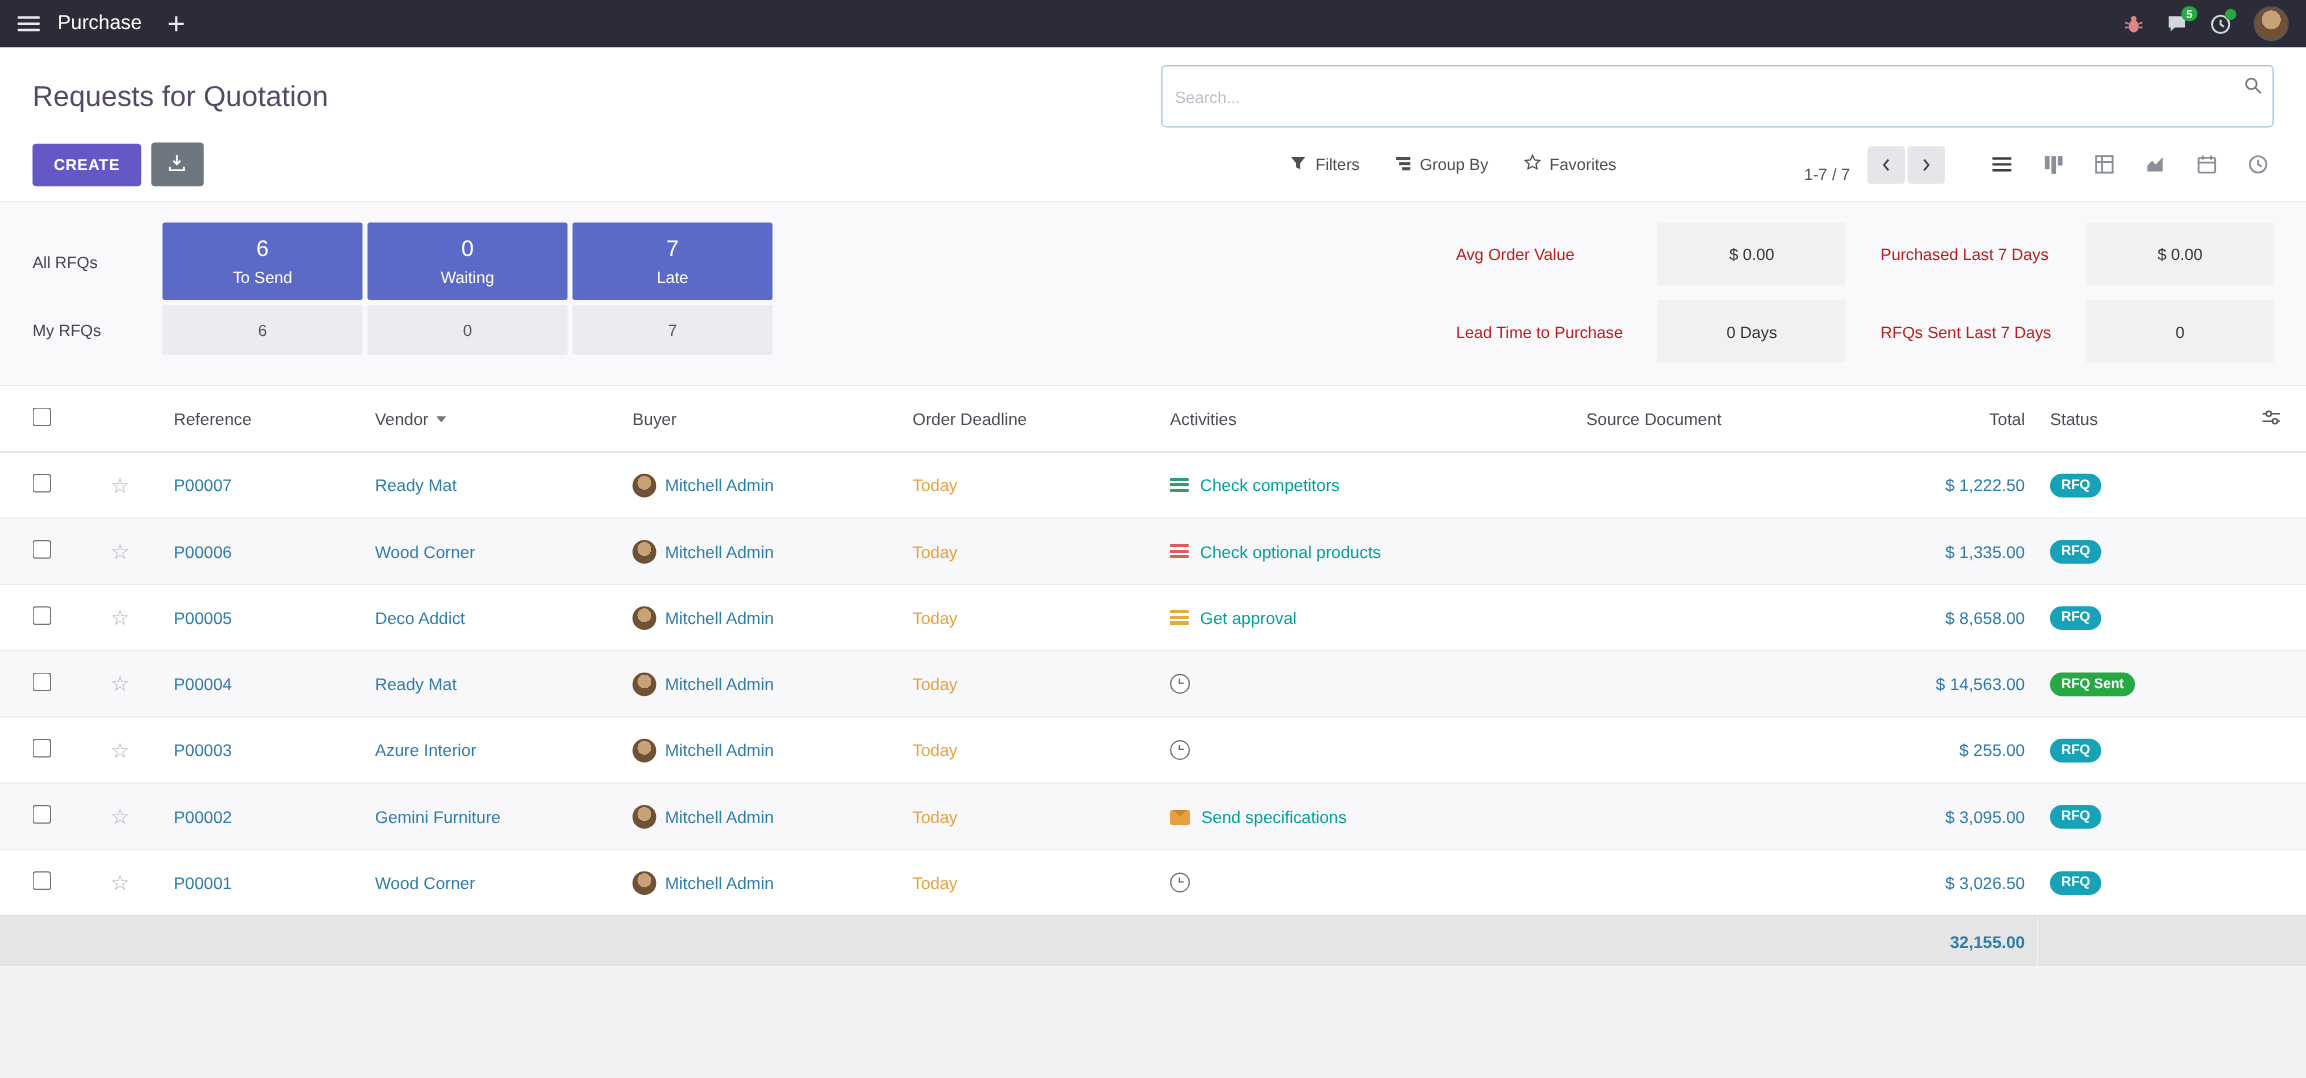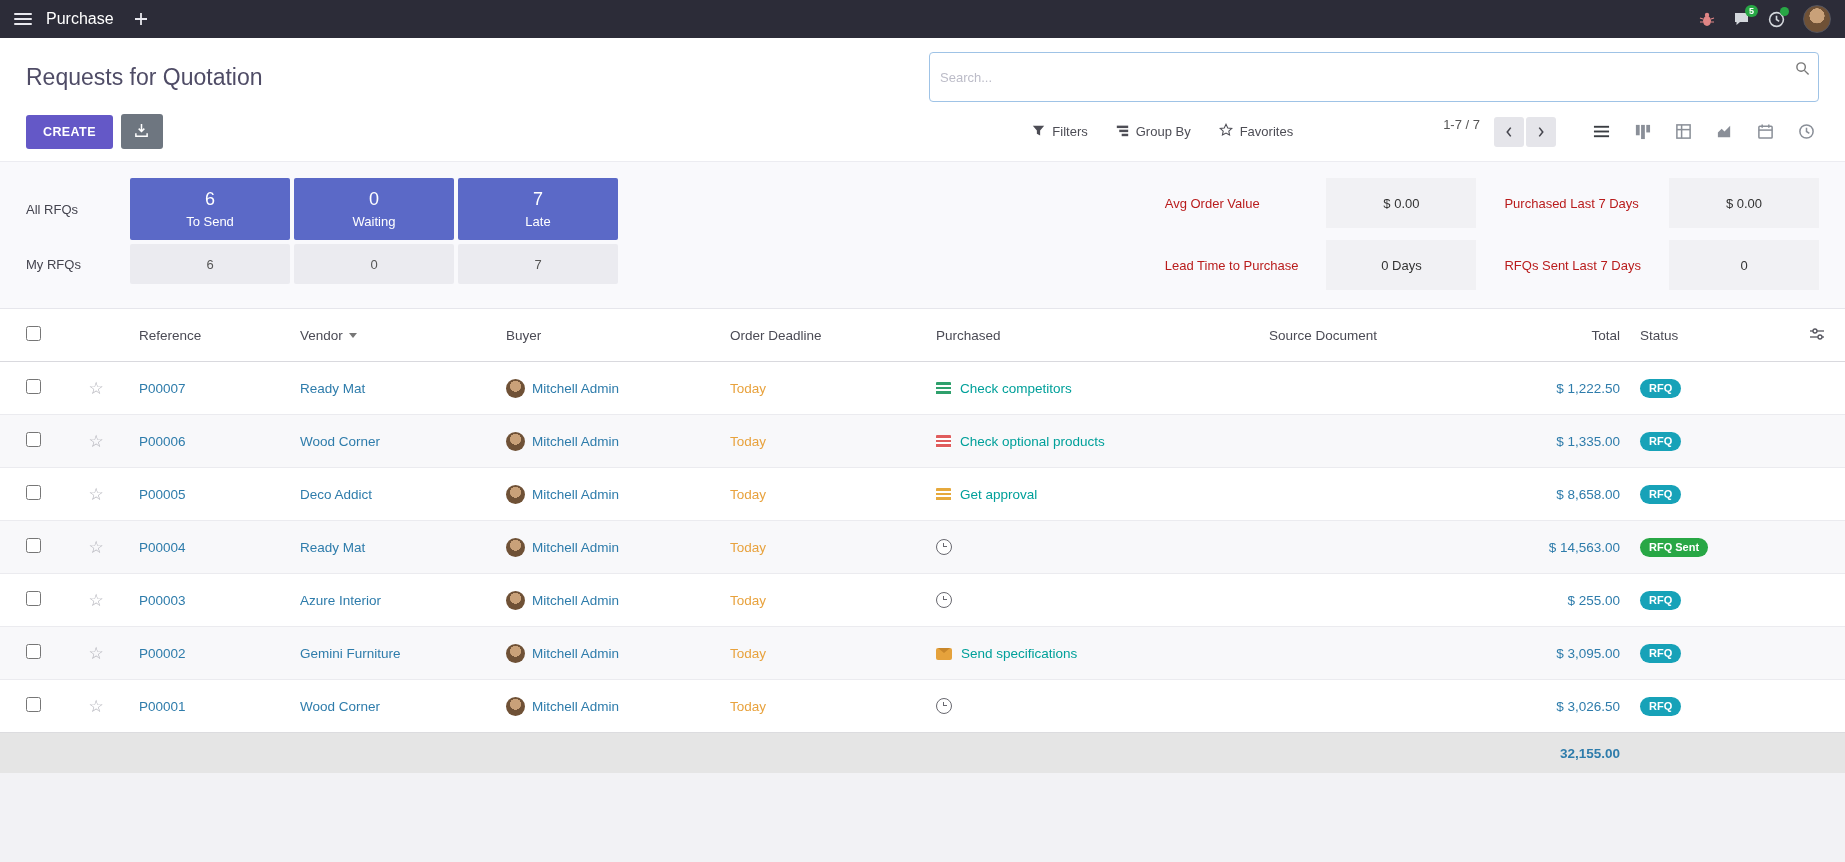--- a/index.html
+++ b/index.html
@@ -25,21 +25,21 @@
   .searchbar{margin-left:auto;width:890px;position:relative;}
   .searchbar input{width:100%;height:50px;border:1px solid #9fc3e6;border-radius:4px;padding:0 34px 0 10px;font-size:13px;color:#333;outline:none;box-sizing:border-box;font-family:"Liberation Sans",sans-serif;}
   .searchbar input::placeholder{color:#bcbcc8;}
   .search-icon{position:absolute;right:9px;top:9px;}
 
   .cp-row2{display:flex;align-items:center;margin-top:12px;}
   .btn-create{background:var(--create-button,#6458c7);color:#fff;border:none;border-radius:3px;padding:10px 17px;font-size:12.5px;font-weight:bold;letter-spacing:.4px;cursor:pointer;font-family:"Liberation Sans",sans-serif;}
   .btn-export{background:#6e7680;border:none;border-radius:3px;width:42px;height:35px;margin-left:8px;display:inline-flex;align-items:center;justify-content:center;cursor:pointer;}
   .search-opts{display:flex;align-items:center;gap:28px;margin-left:auto;color:#4d4d55;font-size:13px;}
   .opt{display:flex;align-items:center;gap:7px;cursor:pointer;}
-  .pager{display:flex;align-items:flex-start;margin-left:150px;font-size:13px;color:#555;}
+  .pager{display:flex;align-items:flex-end;margin-left:150px;font-size:13px;color:#555;}
   .pager-btns{display:flex;gap:2px;margin-left:14px;}
   .pager-btn{width:30px;height:30px;background:#e5e5ea;border:none;border-radius:3px;display:flex;align-items:center;justify-content:center;cursor:pointer;}
   .view-switcher{display:flex;align-items:center;gap:15px;margin-left:32px;}
   .view-btn{width:26px;height:26px;display:flex;align-items:center;justify-content:center;color:#8a8f98;cursor:pointer;}
   .view-btn.active{color:#3a3d42;}
 
   
   .dashboard{background:#f9f9fc;border-top:1px solid #ececf1;border-bottom:1px solid #e6e6ec;padding:16px 26px 18px;display:flex;align-items:flex-start;}
   .dash-left{display:grid;grid-template-columns:100px 160px 160px 160px;gap:4px;}
   .dash-row-label{display:flex;align-items:center;font-size:13px;color:#44444f;cursor:pointer;}
@@ -296,21 +296,21 @@
           <col style="width:57px">
       </colgroup>
       <thead>
         <tr>
           <th class="c-sel"><input type="checkbox" style=""></th>
           <th class="c-star"></th>
           <th class="c-ref">Reference</th>
           <th><span>Vendor</span><span class="sort-caret"></span></th>
           <th>Buyer</th>
           <th>Order Deadline</th>
-          <th>Purchased</th>
+          <th>Activities</th>
           <th>Source Document</th>
           <th class="c-total">Total</th>
           <th class="c-status">Status</th>
           <th class="c-gear">
             <svg width="16" height="16" viewBox="0 0 16 16" stroke="#55555e" fill="#fff" stroke-width="1.3">
                 <line x1="1" y1="5" x2="15" y2="5"></line>
                 <circle cx="6" cy="5" r="2"></circle>
                 <line x1="1" y1="11" x2="15" y2="11"></line>
                 <circle cx="11" cy="11" r="2"></circle>
               </svg>

